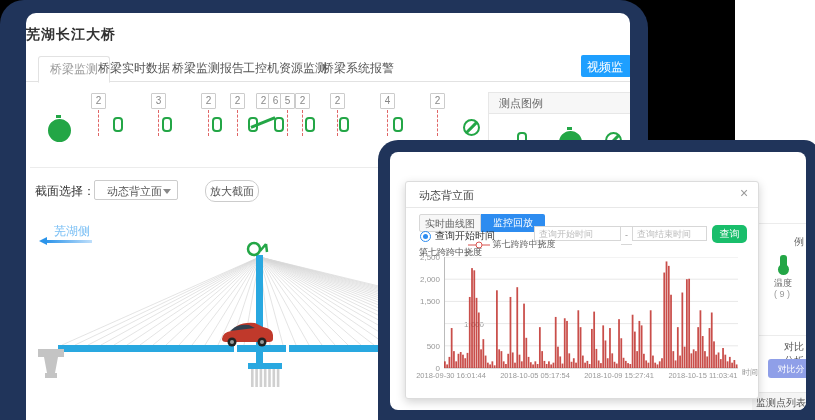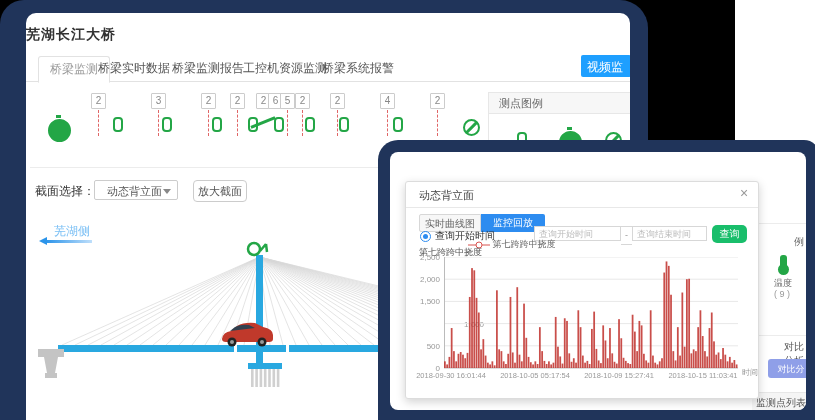--- a/index.html
+++ b/index.html
@@ -33,21 +33,21 @@
   #legendPanel{left:462px;top:79px;width:142px;height:70px;border:1px solid #e7e7e7;border-right:none;background:#fff;}
   #legendPanelHeader{position:absolute;left:0;top:0;width:100%;height:21px;background:#f7f7f7;
                      border-bottom:1px solid #e7e7e7;font-size:11px;color:#666;line-height:21px;padding-left:10px;box-sizing:border-box;}
   
   #divider1{left:4px;top:154px;width:445px;height:1px;background:#ececec;}
   #sectionLabel{left:9px;top:170px;font-size:12px;color:#333;}
   #sectionSelect{left:68px;top:167px;width:84px;height:20px;border:1px solid #ccc;border-radius:2px;
                  font-size:11px;color:#555;line-height:20px;padding-left:12px;box-sizing:border-box;cursor:pointer;background:#fff;}
   #sectionCaret{position:absolute;right:6px;top:8px;width:0;height:0;border-left:4px solid transparent;
                 border-right:4px solid transparent;border-top:5px solid #888;}
-  #zoomBtn{left:167px;top:167px;width:52px;height:20px;border:1px solid #ccc;border-radius:4px;background:#fff;
+  #zoomBtn{left:179px;top:167px;width:52px;height:20px;border:1px solid #ccc;border-radius:10px;background:#fff;
            font-size:11px;color:#555;text-align:center;line-height:20px;cursor:pointer;}
   #sideLabel{left:28px;top:210px;font-size:12px;color:#7cc0f5;}
   #sideArrow{left:20px;top:227px;width:46px;height:3px;background:linear-gradient(to right,#2b94ea,#bfdffb);}
   #sideArrow:before{content:"";position:absolute;left:-7px;top:-3px;width:0;height:0;
                     border-top:4.5px solid transparent;border-bottom:4.5px solid transparent;border-right:8px solid #2b94ea;}
   
   #winB{left:378px;top:140px;width:442px;height:290px;background:#20345a;border-radius:20px 16px 0 0;}
   #cardB{position:absolute;left:12px;top:12px;width:416px;height:258px;background:#fff;border-radius:8px;overflow:hidden;}
   .sliver-line{position:absolute;height:1px;background:#ececec;}
   #listBand{left:362px;top:240px;width:54px;height:18px;background:#f5f5f5;border-top:1px solid #e7e7e7;}

